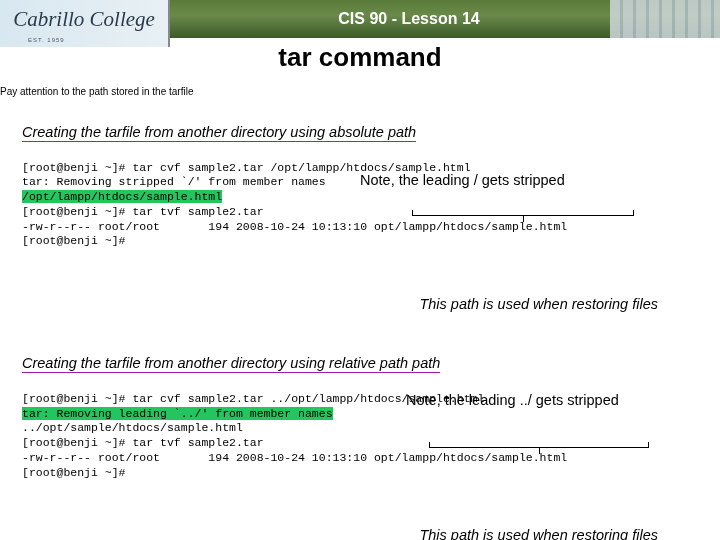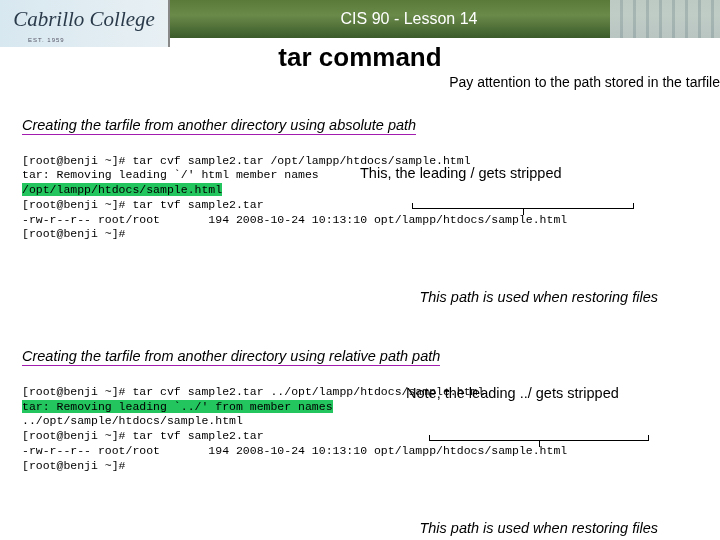--- a/index.html
+++ b/index.html
@@ -41,43 +41,43 @@
     bottom: 4px;
     left: 28px;
     letter-spacing: 1px;
     color: #556;
   }
   .header-title {
     flex: 1;
     text-align: center;
     color: #fff;
     font-size: 16px;
-    font-weight: 400;
+    font-weight: 700;
     padding-right: 72px;
   }
   .header-img {
     position: absolute;
     right: 0;
     top: 0;
     width: 110px;
     height: 38px;
     background: repeating-linear-gradient(90deg, #cfd8dc 0 10px, #b0bec5 10px 13px);
     opacity: 0.85;
   }
   .main-title {
     text-align: center;
     font-size: 26px;
     font-weight: 700;
     margin-top: 4px;
     font-family: Verdana, sans-serif;
   }
   .subtitle {
-    text-align: right;
-    font-size: 14px;
-    margin-top: 1px;
+    text-align: left;
+    font-size: 10px;
+    margin-top: 13px;
   }
   .section {
     margin-top: 26px;
     padding: 0 22px;
     position: relative;
   }
   .section-h {
     font-style: italic;
     font-size: 14.5px;
     border-bottom: 1px solid #a21caf;
@@ -141,26 +141,26 @@
   <div class="header-img"></div>
 </div>
 
 <h1 class="main-title">tar command</h1>
 <div class="subtitle">Pay attention to the path stored in the tarfile</div>
 
 <div class="section">
   <div class="section-h">Creating the tarfile from another directory using absolute path</div>
   <div class="term">
 <span>[root@benji ~]# tar cvf sample2.tar /opt/lampp/htdocs/sample.html</span>
-<span>tar: Removing leading `/' html member names</span>
+<span>tar: Removing stripped `/' from member names</span>
 <span class="hl">/opt/lampp/htdocs/sample.html</span>
 <span>[root@benji ~]# tar tvf sample2.tar</span>
 <span>-rw-r--r-- root/root       194 2008-10-24 10:13:10 opt/lampp/htdocs/sample.html</span>
 <span>[root@benji ~]#</span>
-<div class="note note1">This, the leading / gets stripped</div>
+<div class="note note1">Note, the leading / gets stripped</div>
 <div class="bracket b1"></div>
   </div>
   <div class="caption">This path is used when restoring files</div>
 </div>
 
 <div class="section section2">
   <div class="section-h">Creating the tarfile from another directory using relative path path</div>
   <div class="term">
 <span>[root@benji ~]# tar cvf sample2.tar ../opt/lampp/htdocs/sample.html</span>
 <span class="hl">tar: Removing leading `../' from member names</span>

